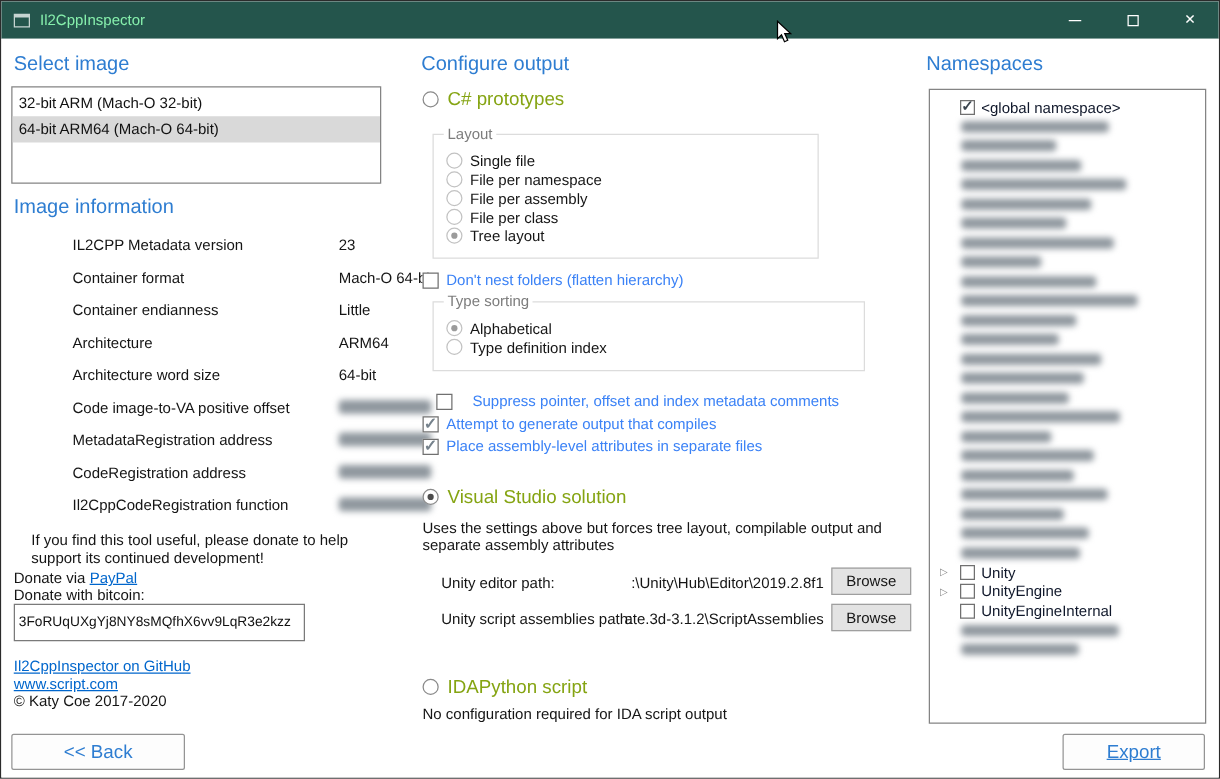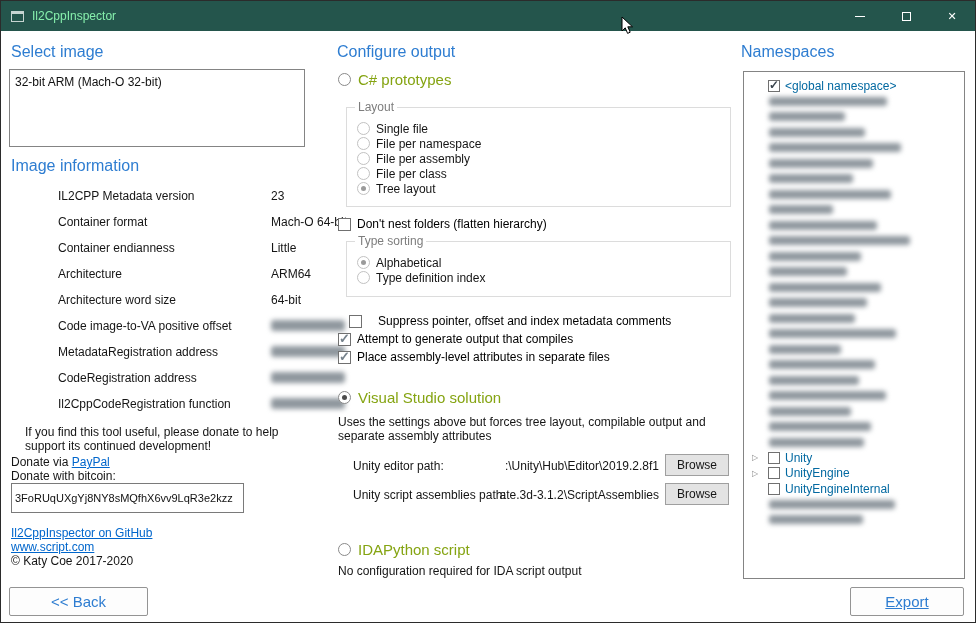--- a/index.html
+++ b/index.html
@@ -78,32 +78,32 @@
   .rb { width: 13px; height: 13px; border: 1px solid #8a8a8a; border-radius: 50%;
         background: #fff; position: relative; flex: none; display: inline-block; }
   .rb.on::after { content: ""; position: absolute; left: 3px; top: 3px; width: 5px;
                   height: 5px; border-radius: 50%; background: #4c4c4c; }
   .rb.dis { border-color: #c2c2c2; }
   .rb.dis.on::after { background: #9b9b9b; }
 
   .groupbox { position: absolute; border: 1px solid #dcdcdc; }
   .gb-label { position: absolute; top: -8px; left: 8px; background: #fff; padding: 0 3px;
               font-size: 12px; color: #7d7d7d; }
-  .pos-layout-group { left: 345px; top: 76px; width: 385px; height: 100px; }
-  .pos-sorting-group { left: 345px; top: 210px; width: 385px; height: 56px; }
+  .pos-layout-group { left: 345px; top: 76px; width: 309px; height: 100px; }
+  .pos-sorting-group { left: 345px; top: 210px; width: 346px; height: 56px; }
   .opt-list { position: absolute; left: 10px; top: 13px; }
   .opt-row { display: flex; align-items: center; gap: 6px; height: 15px; cursor: default; }
   .opt-label { font-size: 12px; color: #151515; }
 
   .cb-row { position: absolute; display: flex; align-items: center; gap: 6px; cursor: pointer; }
   .cb { width: 13px; height: 13px; border: 1px solid #707070; background: #fff;
         position: relative; flex: none; display: inline-block; }
   .cb.checked::after { content: "\2713"; position: absolute; left: 0px; top: -3px;
                        font-size: 13px; font-weight: bold; color: #76828c; }
-  .cb-label { font-size: 12px; color: #000000; }
+  .cb-label { font-size: 12px; color: #3b82f6; }
   .pos-flatten { left: 337px; top: 186px; }
   .pos-suppress { left: 348px; top: 283px; gap: 16px; }
   .pos-compiles { left: 337px; top: 301px; }
   .pos-attributes { left: 337px; top: 319px; }
 
   .pos-vs-desc { left: 337px; top: 384px; width: 397px; }
   .pathval { text-align: right; white-space: nowrap; overflow: hidden; }
   .pos-ue-label { left: 352px; top: 428px; }
   .pos-ue-value { left: 460px; top: 428px; width: 198px; }
   .pos-us-label { left: 352px; top: 457px; }
@@ -116,21 +116,21 @@
   .pos-ida-desc { left: 337px; top: 533px; }
 
   
   .pos-ns-heading { left: 740px; top: 12px; }
   .pos-ns-list { left: 742px; top: 40px; width: 222px; height: 508px; padding-top: 6px; }
   .ns-row { display: flex; align-items: center; height: 15.5px; padding-left: 8px; cursor: default; }
   .expander { width: 16px; font-size: 8px; color: #8a8a8a; flex: none; }
   .expander.hidden { visibility: hidden; }
   .ns-row .cb { width: 12px; height: 12px; margin-right: 5px; }
   .ns-row .cb.checked::after { color: #3a444d; font-size: 12px; top: -3px; }
-  .ns-label { font-size: 12px; color: #0369a1; white-space: nowrap; }
+  .ns-label { font-size: 12px; color: #0f172a; white-space: nowrap; }
 </style>
 </head>
 <body>
 
 <div class="window">
 
   <div class="titlebar">
     <span class="app-icon"></span>
     <span class="title">Il2CppInspector</span>
     <div class="win-controls">
@@ -147,20 +147,21 @@
   </div>
   <svg class="cursor" width="13" height="19" viewBox="0 0 13 19">
     <polygon points="1,1 1,15 4.2,11.8 6.6,17.4 9.2,16.2 6.8,10.8 11.5,10.8" fill="#ffffff" stroke="#000000" stroke-width="1"></polygon>
   </svg>
 
   <div class="content">
 
     <div class="h-blue pos-select-heading">Select image</div>
     <div class="listbox pos-image-list">
         <div class="list-item">32-bit ARM (Mach-O 32-bit)</div>
+        <div class="list-item selected">64-bit ARM64 (Mach-O 64-bit)</div>
       </div>
 
     <div class="h-blue pos-info-heading">Image information</div>
     <div class="pos-info-table">
         <div class="info-row">
           <span class="info-label">IL2CPP Metadata version</span>
           <span class="info-value">23</span>
         </div>
         <div class="info-row">
           <span class="info-label">Container format</span>

